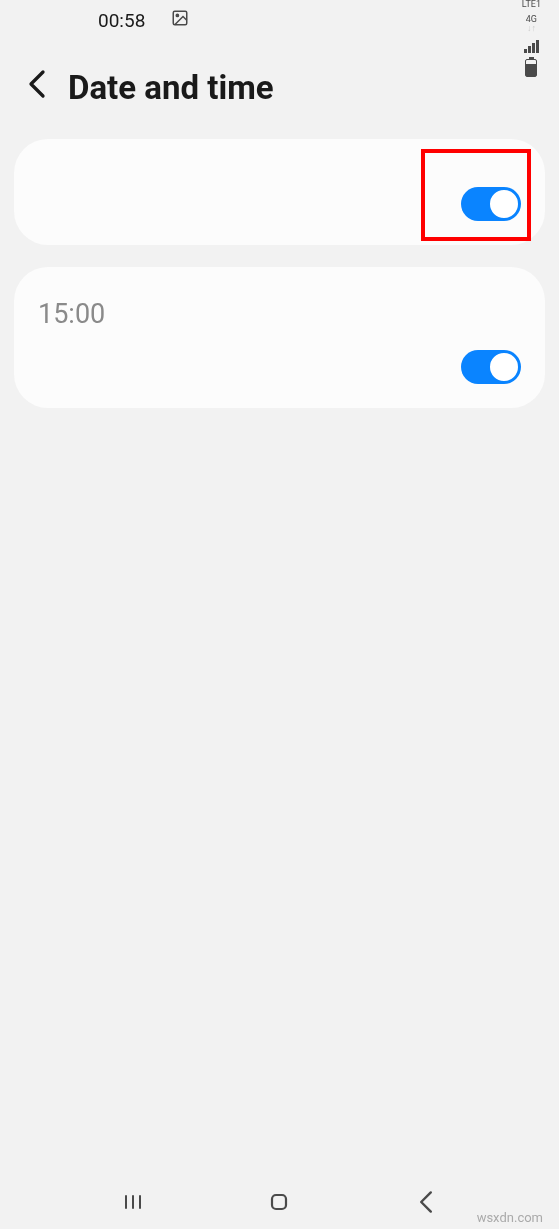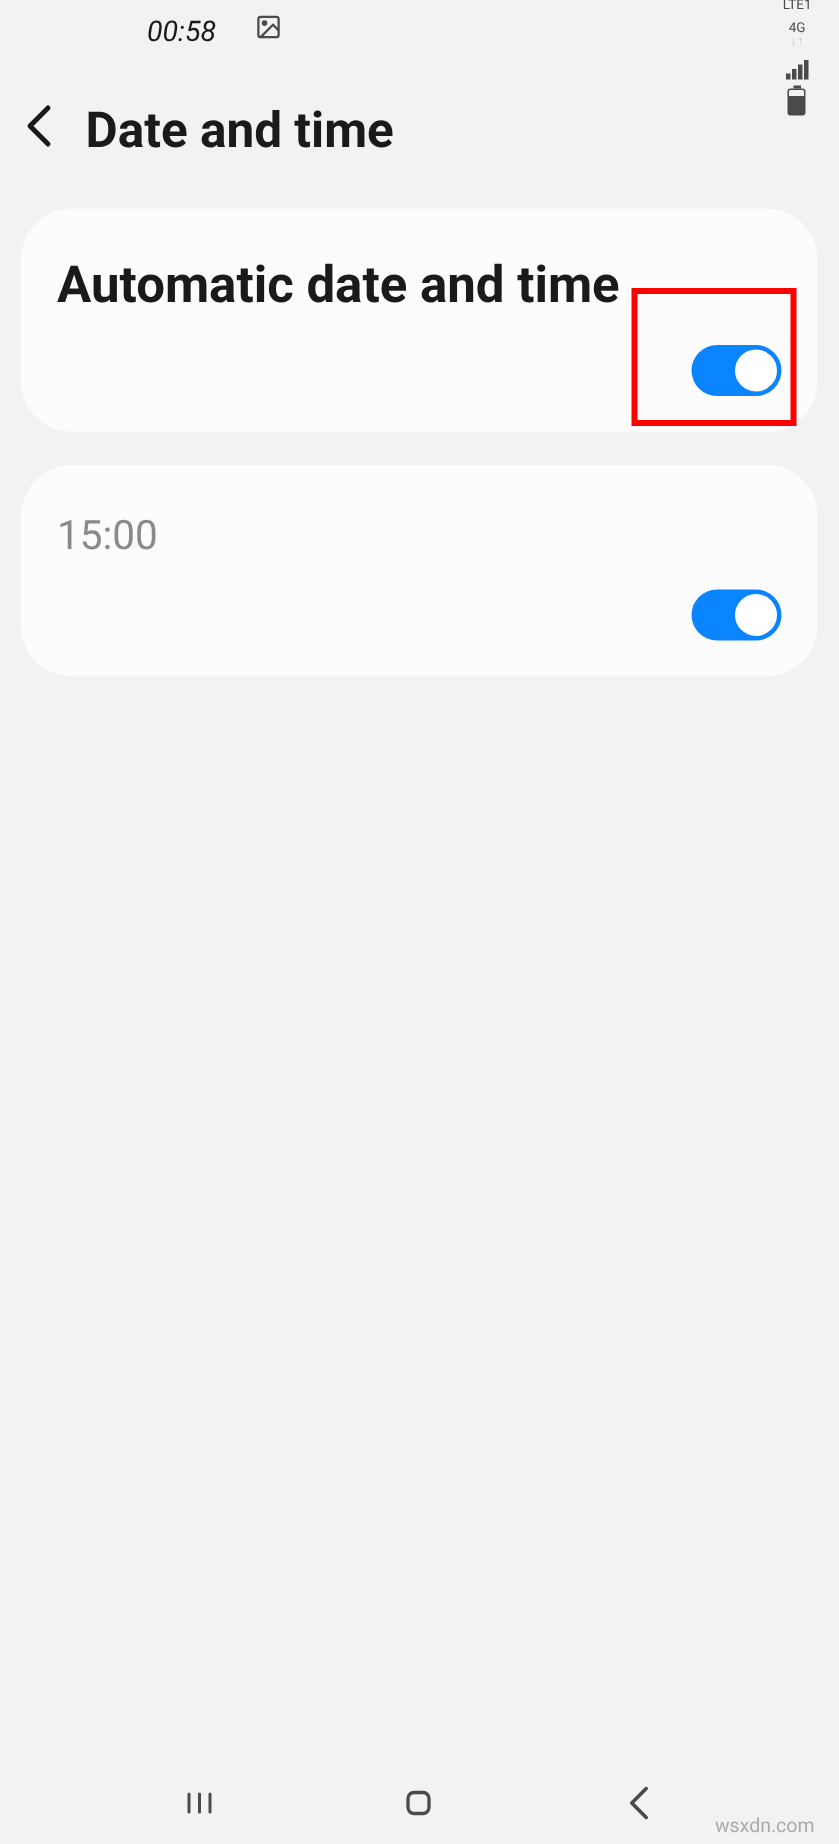--- a/index.html
+++ b/index.html
@@ -21,38 +21,37 @@
       justify-content: space-between;
       align-items: center;
       padding: 0 18px 0 98px;
       font-size: 18px;
       color: #1a1a1a;
     }
     .status-left {
       display: flex;
       align-items: center;
       gap: 26px;
-      font-style: italic;
     }
     .status-right {
       display: flex;
       align-items: center;
       gap: 6px;
       font-size: 12px;
       flex-direction: column;
     }
     .status-time {
       font-size: 19px;
       font-weight: 400;
       color: #1a1a1a;
     }
     .header {
       display: flex;
       align-items: center;
-      padding: 28px 18px 32px 13px;
+      padding: 28px 18px 32px 24px;
       gap: 18px;
     }
     .back-btn {
       font-size: 28px;
       color: #1a1a1a;
       padding: 0 4px;
     }
     .page-title {
       font-size: 33px;
       font-weight: 700;
@@ -216,21 +215,20 @@
 <div class="header">
   <div class="back-btn">
     <svg width="18" height="30" viewBox="0 0 12 20" fill="none" stroke="#1a1a1a" stroke-width="2.2" stroke-linecap="round" stroke-linejoin="round">
         <path d="M10 2L2 10l8 8"></path>
       </svg>
   </div>
   <div class="page-title">Date and time</div>
 </div>
 
 <div class="card">
-  <div class="setting-title">Automatic date and time</div>
   <div class="toggle-wrap">
     <div class="toggle">
       <div class="toggle-knob"></div>
     </div>
   </div>
   <div class="highlight-box"></div>
 </div>
 
 <div class="card">
   <div class="setting-subtitle">15:00</div>

